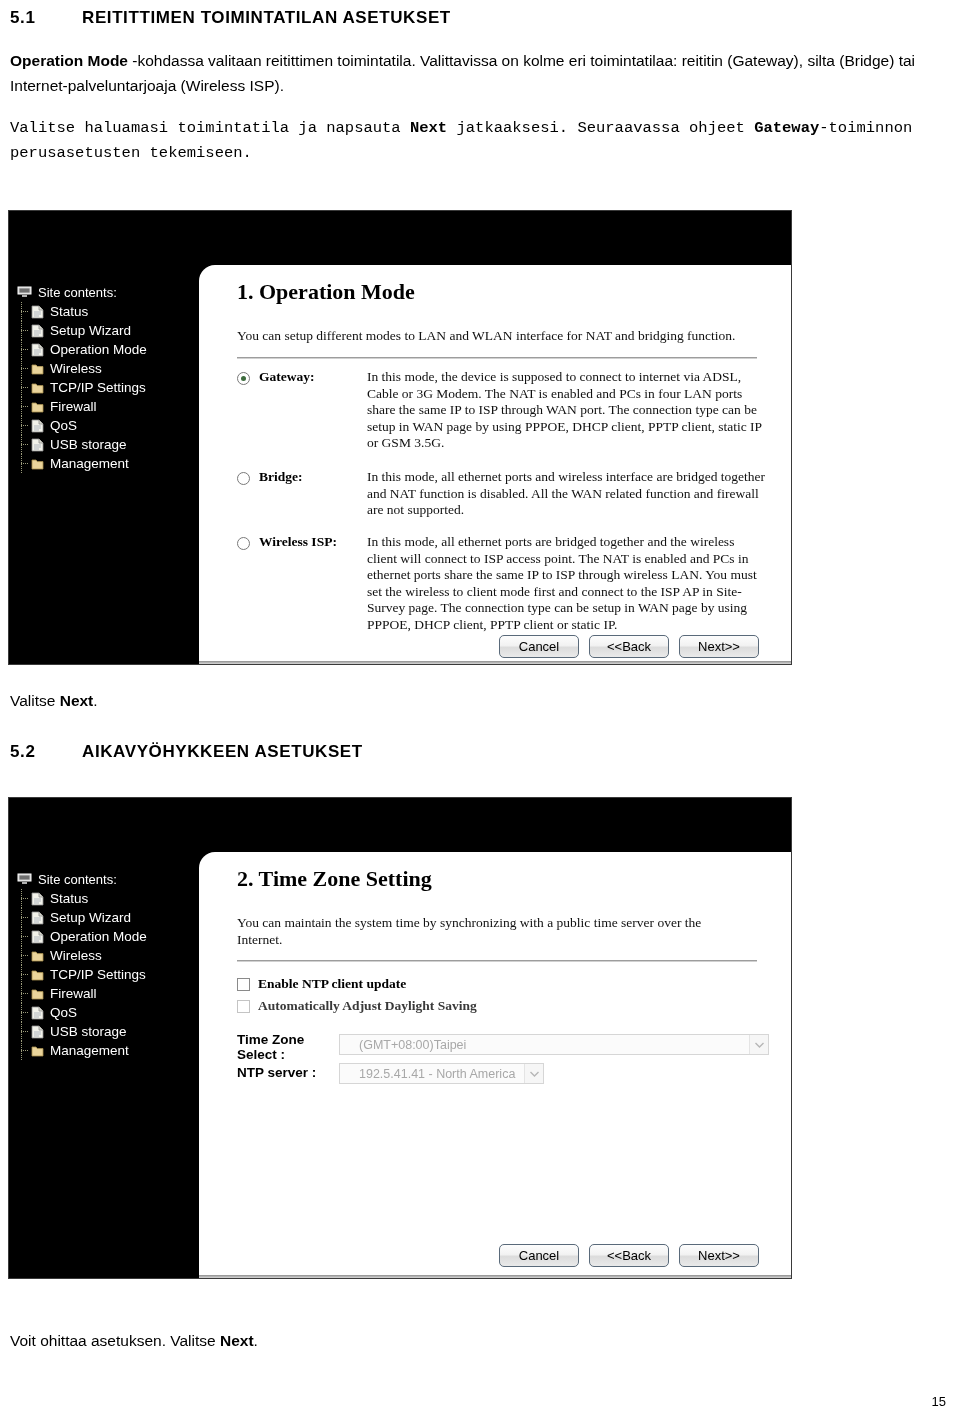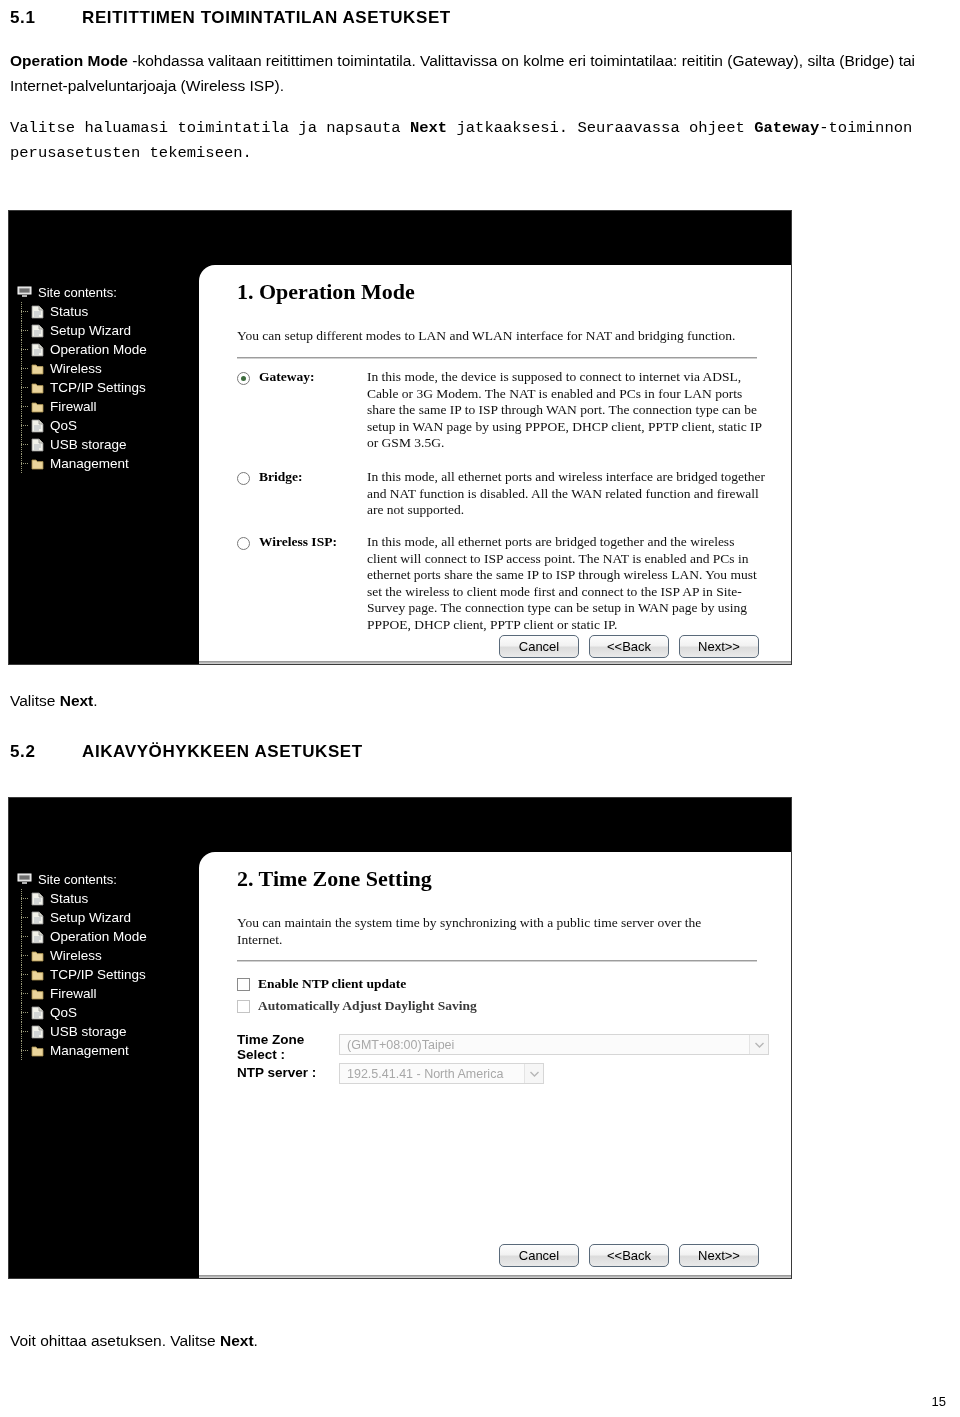--- a/index.html
+++ b/index.html
@@ -265,20 +265,21 @@
     overflow: hidden;
   }
   .sel-val {
     flex: 1 1 auto;
     padding-left: 7px;
     font-family: "Liberation Sans", sans-serif;
     font-size: 12.5px;
     color: #a8a8a8;
     white-space: nowrap;
     overflow: hidden;
+    margin-left: 12px;
   }
   .sel-arrow {
     width: 18px;
     height: 100%;
     flex: 0 0 auto;
     display: flex;
     align-items: center;
     justify-content: center;
     border-left: 1px solid #e4e4e4;
     background: #f6f6f6;

